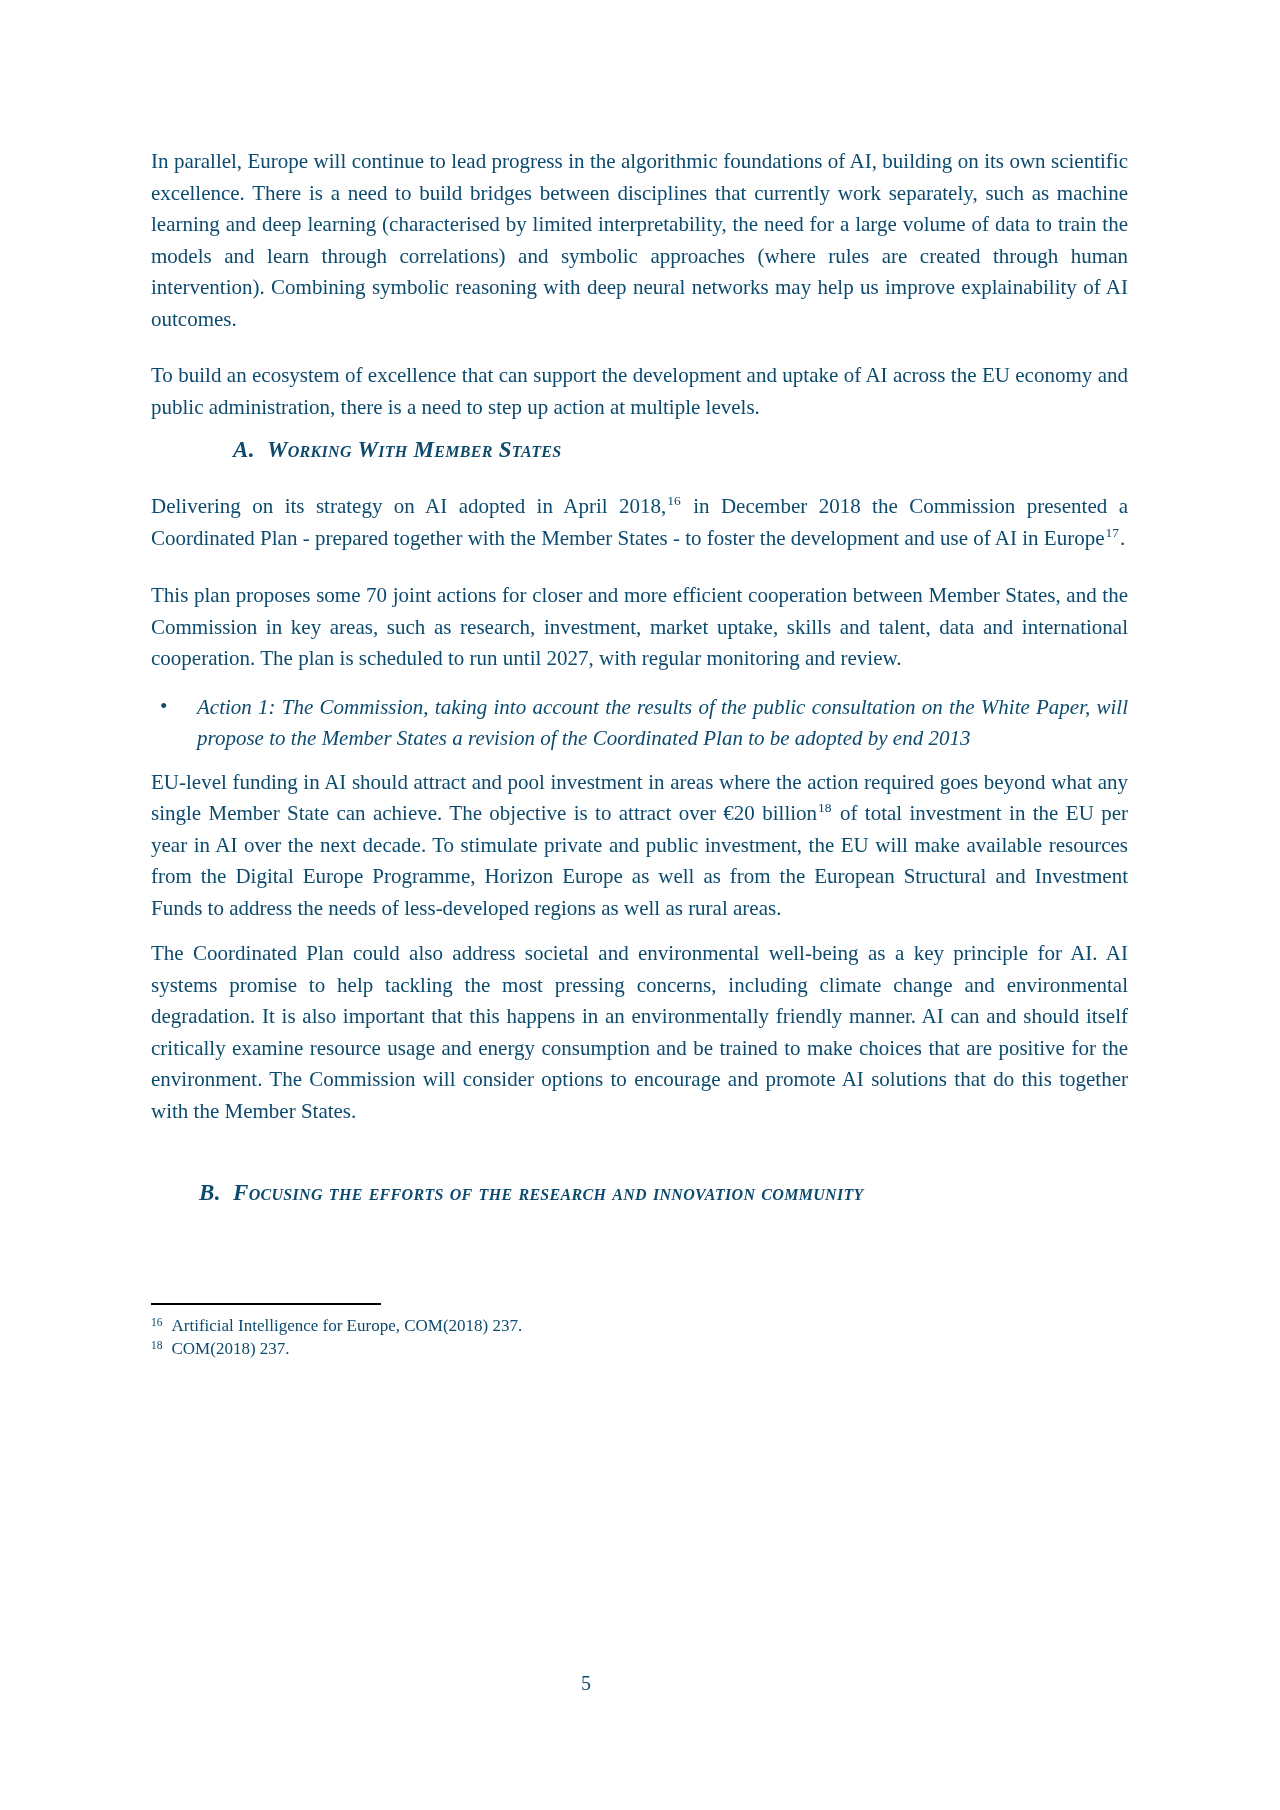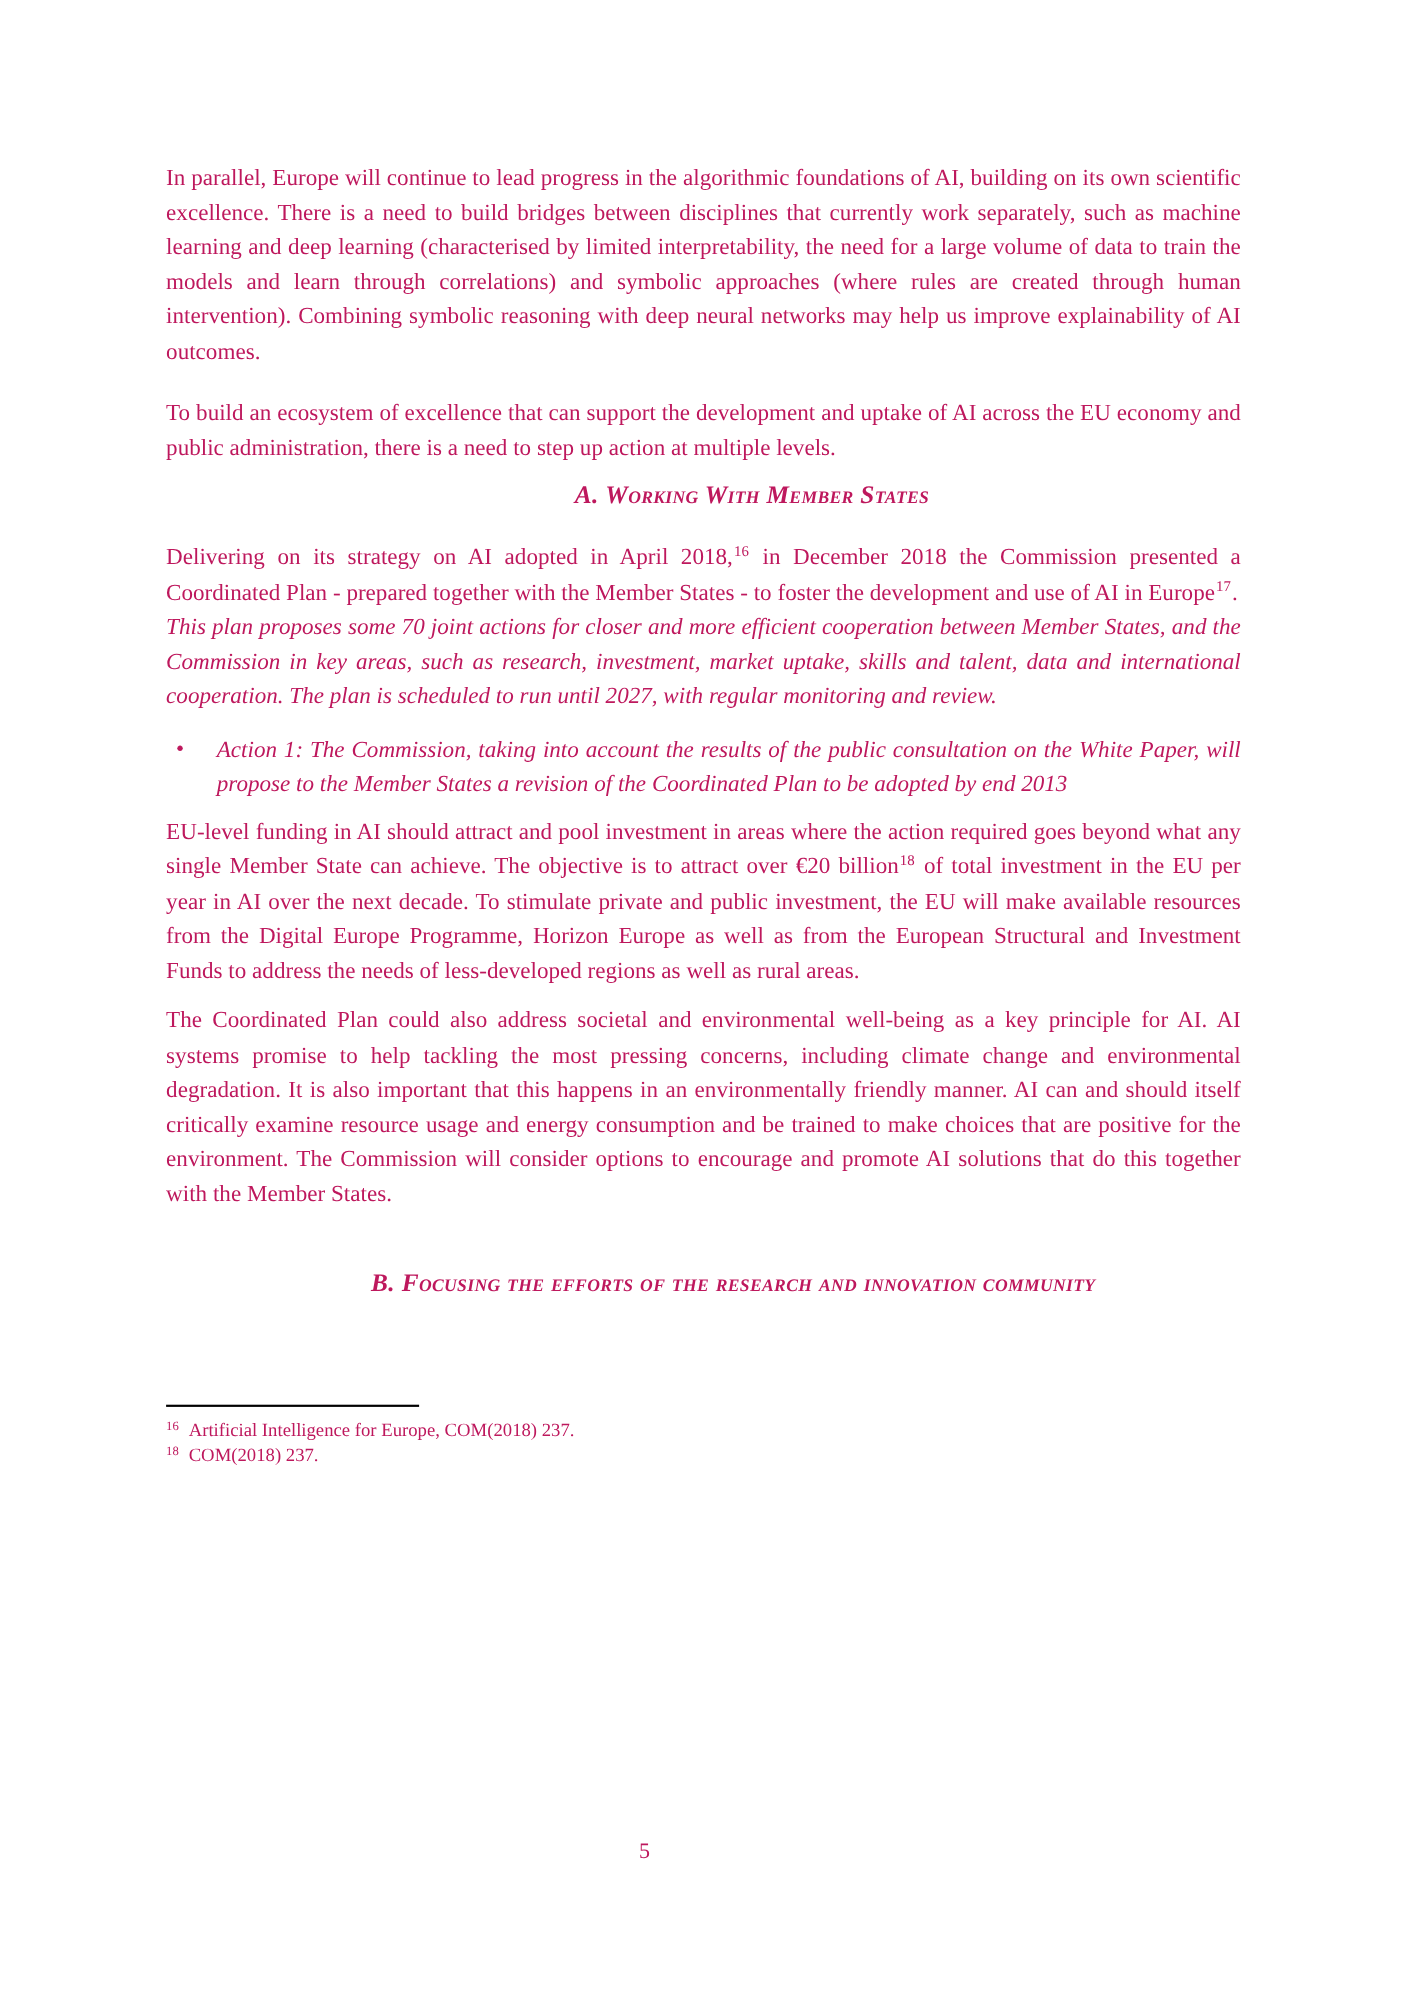--- a/index.html
+++ b/index.html
@@ -3,21 +3,21 @@
 <meta charset="utf-8">
 <style>
   html, body { margin: 0; padding: 0; background: #ffffff; }
   .page {
     position: relative;
     width: 1172px;
     height: 1810px;
     background: #ffffff;
     overflow: hidden;
     font-family: "Liberation Serif", "DejaVu Serif", serif;
-    color: #be185d;
+    color: #0c4a6e;
   }
   .content {
     position: absolute;
     left: 151px;
     top: 0;
     width: 977px;
   }
   p.body {
     font-size: 21px;
     line-height: 31.5px;
@@ -37,33 +37,32 @@
     margin: 0;
     letter-spacing: 0.2px;
   }
   .h-main .h-num { display: inline-block; width: 55px; }
   .h-sub {
     font-size: 23px;
     font-weight: bold;
     font-style: italic;
     margin: 0;
     letter-spacing: 0.3px;
-    text-align: center;
   }
   .h-sub .h-letter { display: inline-block; width: 34px; }
   .sc { font-variant: small-caps; }
   #h-a { padding-left: 82px; }
   #h-b { padding-left: 48px; }
 
   #p-intro       { margin-top: 146px; }
   #h-4           { margin-top: 31px; }
   #p-ecosystem   { margin-top: 25px; }
   #h-a           { margin-top: 14px; }
   #p-delivering  { margin-top: 28px; }
-  #p-plan        { margin-top: 0; font-style: italic; }
+  #p-plan        { margin-top: 26px; }
   #p-aim         { margin-top: 2px; }
   #bullet-action1{ margin-top: 17px; }
   #p-funding     { margin-top: 12px; }
   #p-coordinated { margin-top: 14px; }
   #h-b           { margin-top: 53px; }
   #footnotes     { margin-top: 97px; }
 
   .bullet-item {
     position: relative;
     padding-left: 46px;

